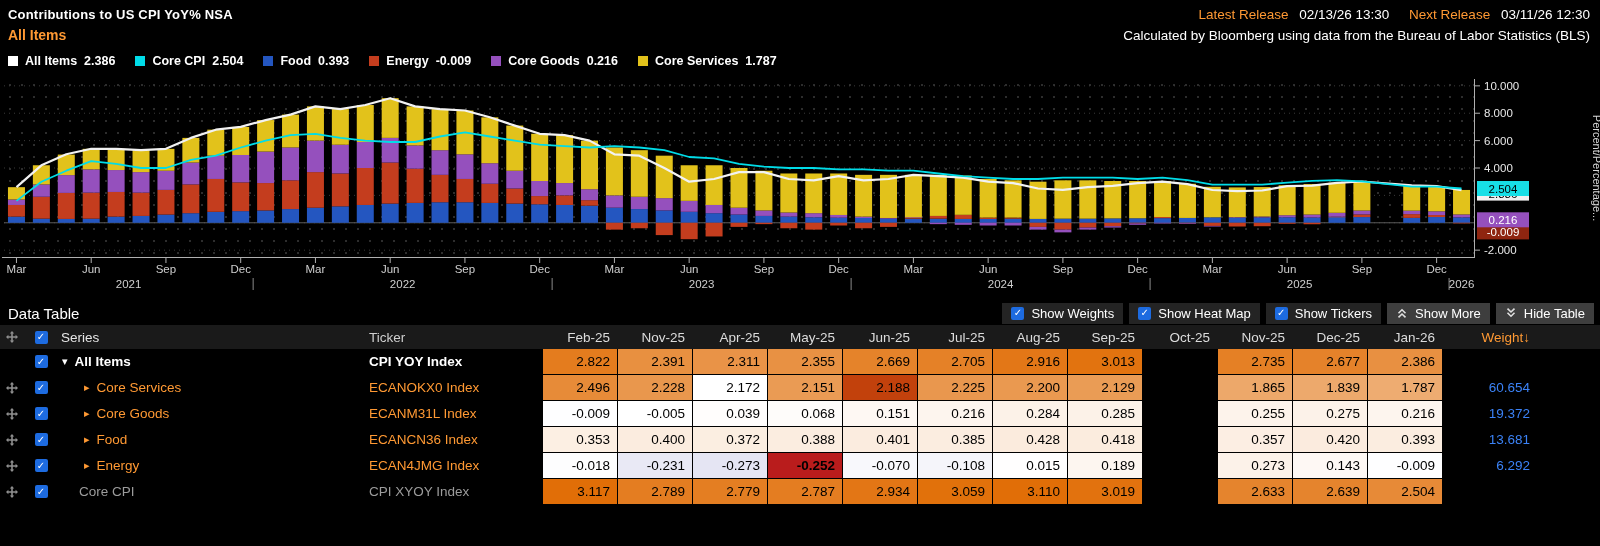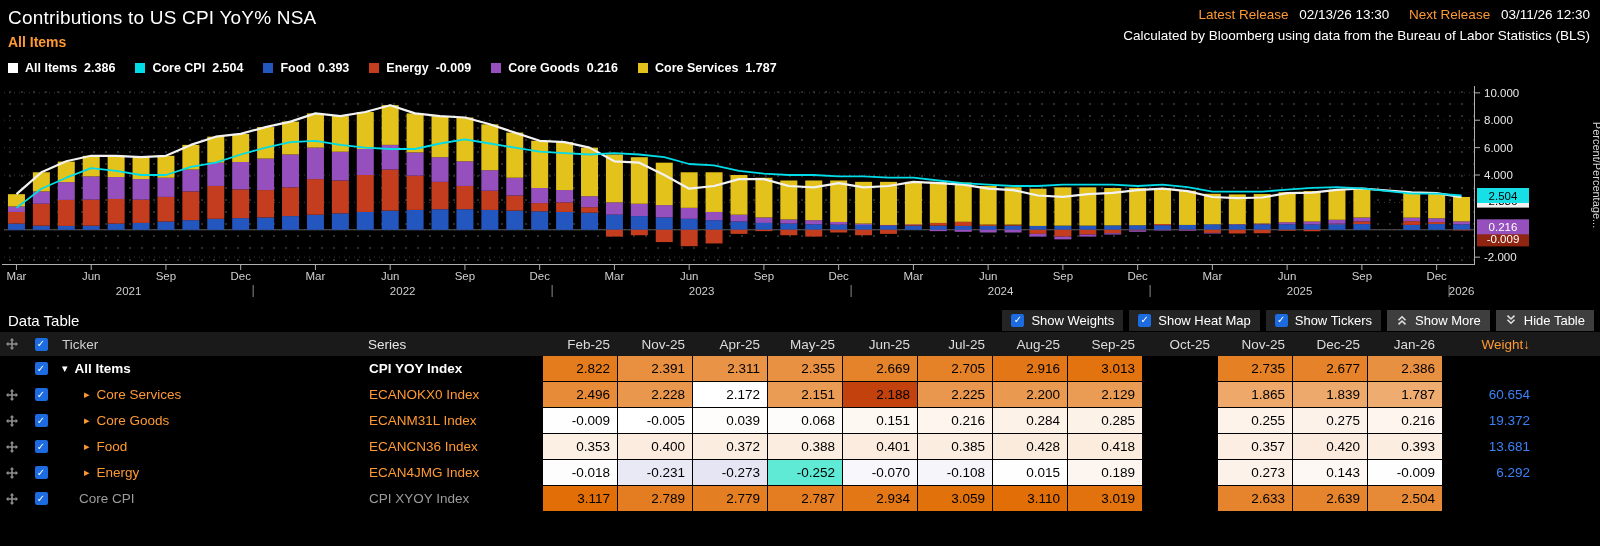--- a/index.html
+++ b/index.html
@@ -1,20 +1,20 @@
 <!DOCTYPE html>
 <html><head>
 <meta charset="utf-8">
 <style>
   html,body{margin:0;padding:0;background:#000;}
   .screen{position:relative;width:1600px;height:546px;background:#000;overflow:hidden;
     font-family:"Liberation Sans","DejaVu Sans",sans-serif;color:#fff;}
   
   .top{display:flex;justify-content:space-between;align-items:flex-start;padding:7px 10px 0 8px;}
-  .title{font-size:19px;font-weight:400;color:#fff;letter-spacing:.2px;}
+  .title{font-size:13px;font-weight:700;color:#fff;letter-spacing:.2px;}
   .subtitle{font-size:14px;font-weight:700;color:#ff9933;margin-top:5px;}
   .release-line{text-align:right;font-size:13.5px;white-space:nowrap;}
   .release-line .lbl{color:#ff9933;margin-left:16px;}
   .release-line .lbl:first-child{margin-left:0;}
   .release-line .val{color:#fff;margin-left:7px;}
   .source-note{font-size:13.5px;color:#fff;margin-top:6px;text-align:right;}
   
   .legend{display:flex;align-items:center;gap:20px;margin:10px 0 0 8px;height:16px;
     font-size:12.5px;font-weight:700;color:#fff;}
   .legend-item{display:flex;align-items:center;cursor:pointer;}
@@ -469,22 +469,22 @@
         <div class="c hc center">
           <svg width="12" height="12" viewBox="0 0 12 12">
             <path d="M6 0 L8.2 2.4 H6.8 V5.2 H9.6 V3.8 L12 6 L9.6 8.2 V6.8 H6.8 V9.6 H8.2 L6 12 L3.8 9.6 H5.2 V6.8 H2.4 V8.2 L0 6 L2.4 3.8 V5.2 H5.2 V2.4 H3.8 Z" fill="#8f8f8f"></path>
           </svg>
         </div>
         <div class="c hc center">
           <div class="cbx">
             <span>✓</span>
           </div>
         </div>
+        <div class="c hc serieshdr">Series</div>
         <div class="c hc tickerhdr">Ticker</div>
-        <div class="c hc serieshdr">Series</div>
         <div class="c hc month">Feb-25</div>
         <div class="c hc month">Nov-25</div>
         <div class="c hc month">Apr-25</div>
         <div class="c hc month">May-25</div>
         <div class="c hc month">Jun-25</div>
         <div class="c hc month">Jul-25</div>
         <div class="c hc month">Aug-25</div>
         <div class="c hc month">Sep-25</div>
         <div class="c hc month">Oct-25</div>
         <div class="c hc month">Nov-25</div>
@@ -615,21 +615,21 @@
           </div>
         </div>
         <div class="c series-cell row-orange" style="padding-left: 26px;">
           <span class="arrow">▸</span>
           <span>Energy</span>
         </div>
         <div class="c ticker-cell row-orange">ECAN4JMG Index</div>
         <div class="c val-cell" style="background: rgb(253, 253, 254);">-0.018</div>
         <div class="c val-cell" style="background: rgb(233, 233, 245);">-0.231</div>
         <div class="c val-cell" style="background: rgb(229, 229, 243);">-0.273</div>
-        <div class="c val-cell" style="background: #5eead4;">-0.252</div>
+        <div class="c val-cell" style="background: #b91c1c; font-weight: bold;">-0.252</div>
         <div class="c val-cell" style="background: rgb(248, 248, 252);">-0.070</div>
         <div class="c val-cell" style="background: rgb(245, 245, 250);">-0.108</div>
         <div class="c val-cell" style="background: rgb(255, 254, 254);">0.015</div>
         <div class="c val-cell" style="background: rgb(253, 246, 240);">0.189</div>
         <div class="c val-cell empty"></div>
         <div class="c val-cell" style="background: rgb(252, 242, 233);">0.273</div>
         <div class="c val-cell" style="background: rgb(254, 248, 244);">0.143</div>
         <div class="c val-cell" style="background: rgb(254, 254, 255);">-0.009</div>
         <div class="c weight-cell">6.292</div>
         <div class="c gutter"></div>

